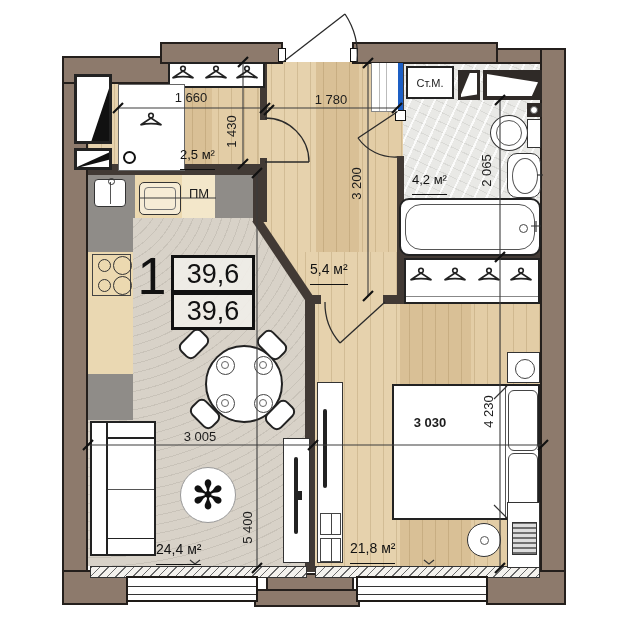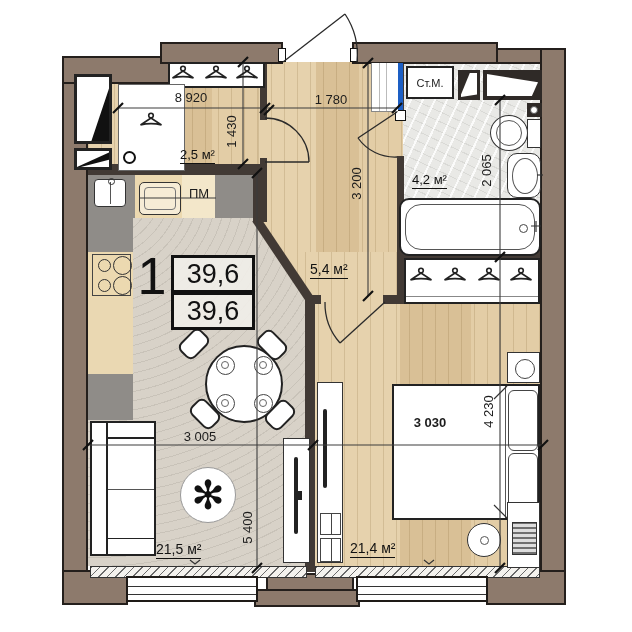--- a/index.html
+++ b/index.html
@@ -19,21 +19,21 @@
   .ow{background:#8d7a6c;border:2px solid #241f1c;box-sizing:border-box;z-index:4;}
   .iw{background:#423a35;z-index:3;}
   
   .f{background:#fff;border:2px solid #222;box-sizing:border-box;z-index:5;}
   .f1{background:#fff;border:1.5px solid #333;box-sizing:border-box;z-index:5;}
   .gray{background:#8f8c88;z-index:5;}
   .woodc{background:#ecd9b0;z-index:5;}
   .dim{position:absolute;font-size:13px;color:#1c1c1c;text-align:center;z-index:9;white-space:nowrap;}
   .rot{transform:rotate(-90deg);transform-origin:center center;}
   .area{position:absolute;font-size:14px;color:#111;border-bottom:1.5px solid #111;
-        padding-bottom:1px;z-index:9;white-space:nowrap;}
+        padding-bottom:7px;z-index:9;white-space:nowrap;}
   .sill{position:absolute;background:#f4f2ee;border:1px solid #333;box-sizing:border-box;z-index:5;
         background-image:repeating-linear-gradient(135deg,#6b6b6b 0 1px,transparent 1px 6px);}
   .win{position:absolute;background:#fff;border:2px solid #1e1a17;box-sizing:border-box;z-index:5;}
   .win .bar{position:absolute;left:0;right:0;height:1px;background:#333;}
   .cell{position:absolute;width:84px;height:38px;background:rgba(241,238,233,.9);
         border:3px solid #111;box-sizing:border-box;z-index:6;display:flex;align-items:center;
         justify-content:center;font-size:27px;color:#111;}
   .circle{border-radius:50%;}
   svg.ovl{position:absolute;left:0;top:0;z-index:8;}
 </style>
@@ -278,30 +278,30 @@
       <use href="#hgr" x="204" y="66"></use>
       <use href="#hgr" x="235" y="66"></use>
       <use href="#hgr" x="139" y="113"></use>
       <use href="#hgr" x="409" y="268"></use>
       <use href="#hgr" x="443" y="268"></use>
       <use href="#hgr" x="477" y="268"></use>
       <use href="#hgr" x="509" y="268"></use>
     </g>
   </svg>
 
-  <div class="dim" style="left:156px;top:90px;width:70px;">8 920</div>
+  <div class="dim" style="left:156px;top:90px;width:70px;">1 660</div>
   <div class="dim" style="left:296px;top:92px;width:70px;">1 780</div>
   <div class="dim rot" style="left:196px;top:124px;width:70px;">1 430</div>
   <div class="dim rot" style="left:321px;top:176px;width:70px;">3 200</div>
   <div class="dim rot" style="left:451px;top:163px;width:70px;">2 065</div>
   <div class="dim" style="left:429px;top:206px;width:70px;z-index:9;"></div>
   <div class="dim" style="left:165px;top:429px;width:70px;">3 005</div>
   <div class="dim" style="left:395px;top:415px;width:70px;font-weight:bold;">3 030</div>
   <div class="dim rot" style="left:212px;top:520px;width:70px;">5 400</div>
   <div class="dim rot" style="left:453px;top:404px;width:70px;">4 230</div>
 
   <div class="area" style="left:180px;top:147px;font-size:13px;">2,5 м²</div>
   <div class="area" style="left:310px;top:261px;">5,4 м²</div>
   <div class="area" style="left:412px;top:172px;font-size:13px;">4,2 м²</div>
-  <div class="area" style="left:156px;top:541px;">21,5 м²</div>
-  <div class="area" style="left:350px;top:540px;">21,4 м²</div>
+  <div class="area" style="left:156px;top:541px;">24,4 м²</div>
+  <div class="area" style="left:350px;top:540px;">21,8 м²</div>
 
 </div>
 
 </body></html>

